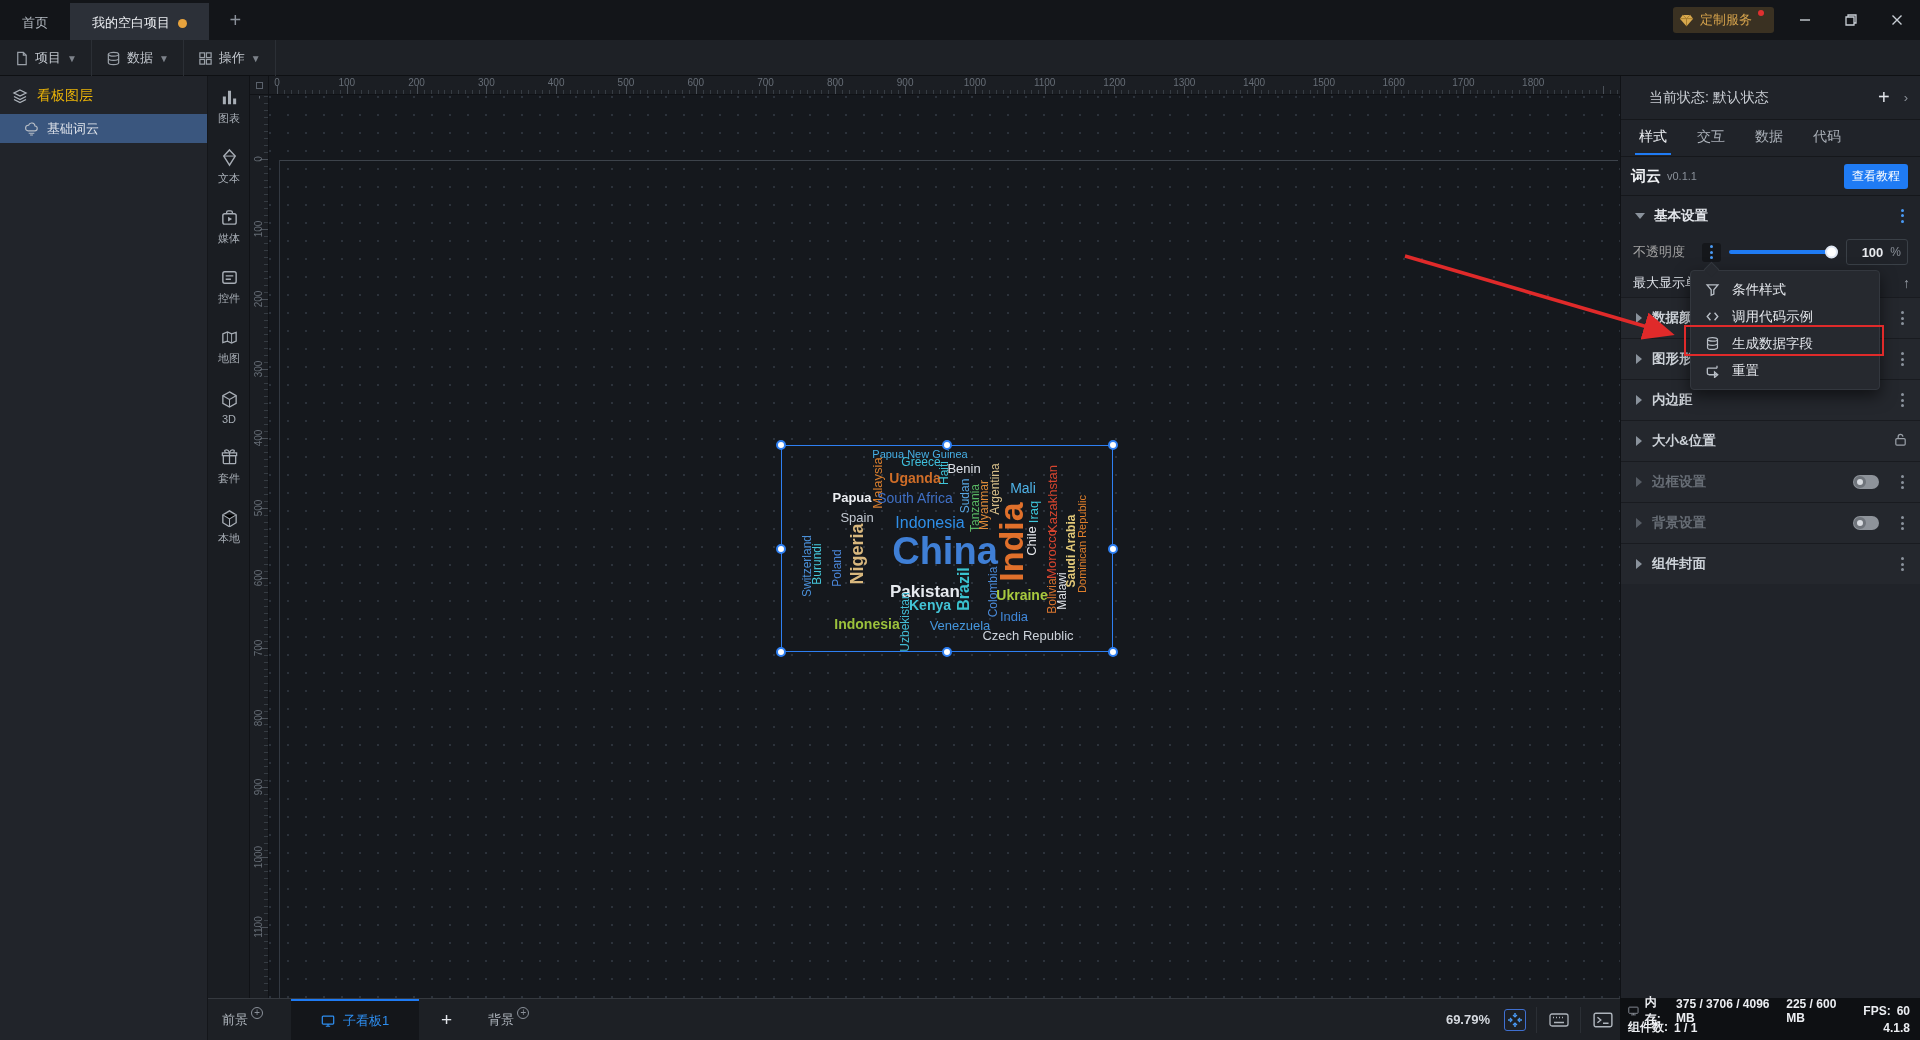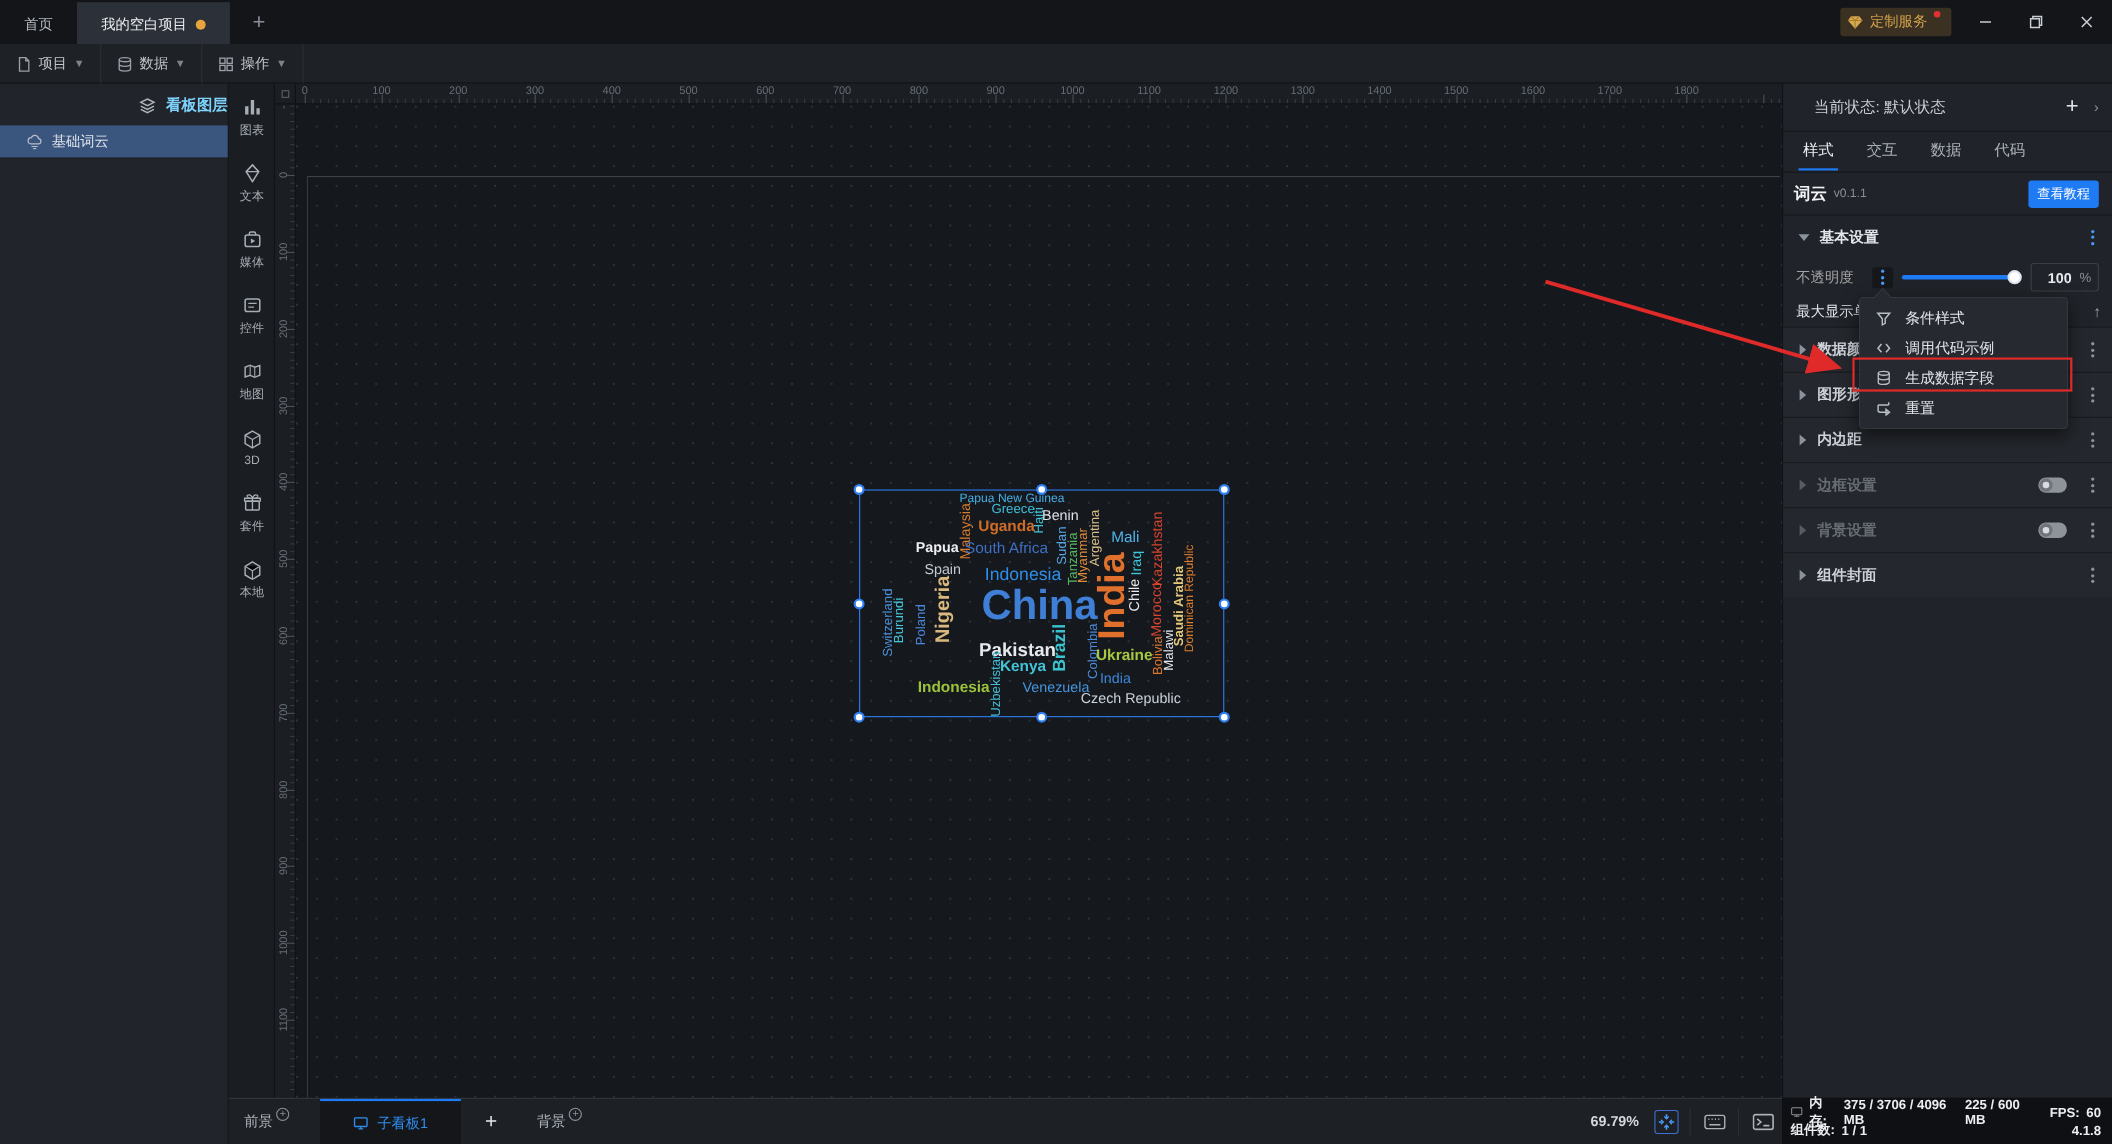--- a/index.html
+++ b/index.html
@@ -29,22 +29,22 @@
   .menu-item .chev { color:#7d838b; font-size:10px; }
   #search-btn { right:182px; top:46px; width:24px; height:24px; color:#c2c7ce; }
   #publish-btn { right:96px; top:45px; width:68px; height:27px; background:#1f7bf4; border-radius:4px;
     display:flex; align-items:center; justify-content:center; gap:6px; color:#fff; font-size:13px; }
   #preview-btn { right:4px; top:45px; width:85px; height:27px; border:1px solid #4a5058; border-radius:4px;
     display:flex; align-items:center; justify-content:center; gap:6px; color:#d2d6dc; font-size:13px; }
   #preview-btn .chev { font-size:9px; color:#9aa0a8; }
 
   
   #layer-panel { left:0; top:76px; width:208px; height:964px; background:#21242a; border-right:1px solid #14161a; }
-  #layer-header { display:flex; align-items:center; gap:9px; padding:11px 0 9px 12px; color:#7dd3fc;
-    font-size:14px; font-weight:bold;justify-content:flex-end; }
+  #layer-header { display:flex; align-items:center; gap:9px; padding:11px 0 9px 12px; color:#eab308;
+    font-size:14px; font-weight:normal; }
   #layer-header svg { width:16px; height:16px; color:#aeb4bc; }
   .layer-item { height:29px; display:flex; align-items:center; gap:8px; padding-left:24px;
     color:#dfe3ea; font-size:13px; }
   .layer-item.selected { background:#3a567e; }
   .layer-item svg { width:15px; height:15px; color:#b8bec6; }
 
   
   #toolbox { left:208px; top:76px; width:42px; height:922px; background:#1a1d22; border-right:1px solid #101216; }
   .tool-item { width:42px; height:58px; display:flex; flex-direction:column; align-items:center;
     justify-content:center; gap:4px; color:#a7adb5; margin-top:2px; }
@@ -822,20 +822,29 @@
         <div class="section-row">
           <i class="tri-right"></i>
           <span>内边距</span>
           <span class="grow"></span>
           <span class="dots">
             <i></i>
             <i></i>
             <i></i>
           </span>
         </div>
+        <div class="section-row">
+          <i class="tri-right"></i>
+          <span>大小&amp;位置</span>
+          <span class="grow"></span>
+          <span class="lock"><svg viewBox="0 0 16 16" width="15" height="15">
+              <rect x="3" y="7" width="10" height="7" rx="1.2" fill="none" stroke="currentColor" stroke-width="1.3"></rect>
+              <path d="M5.5 7V5a2.5 2.5 0 015 0" fill="none" stroke="currentColor" stroke-width="1.3"></path>
+            </svg></span>
+        </div>
         <div class="section-row dimmed">
           <i class="tri-right"></i>
           <span>边框设置</span>
           <span class="grow"></span>
           <span class="toggle off">
             <i class="thumb"></i>
           </span>
           <span class="dots" style="margin-left: 8px;">
             <i></i>
             <i></i>

